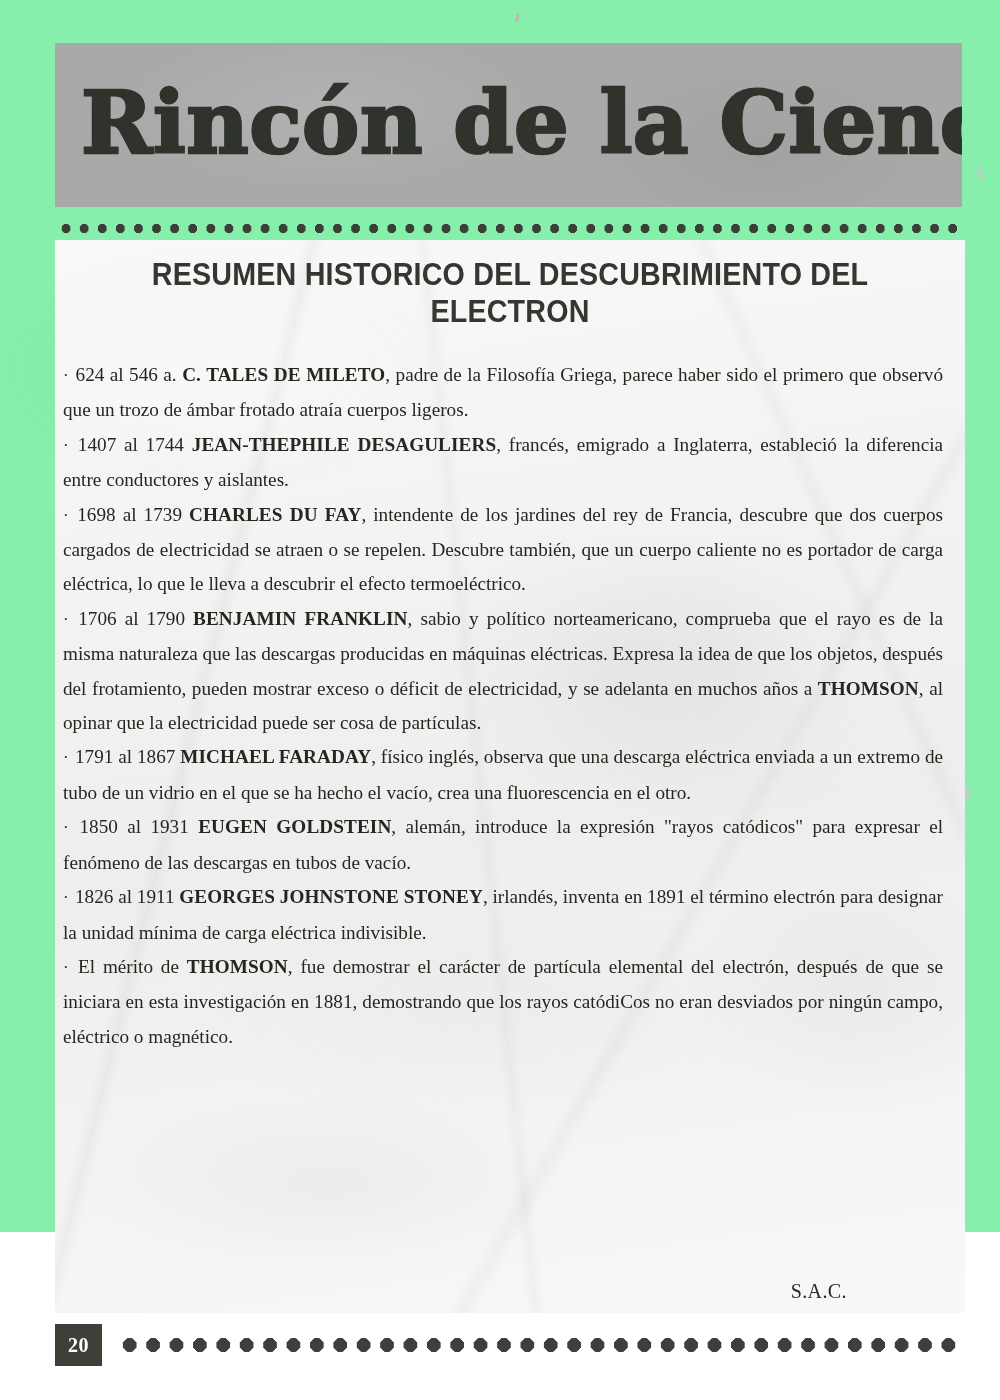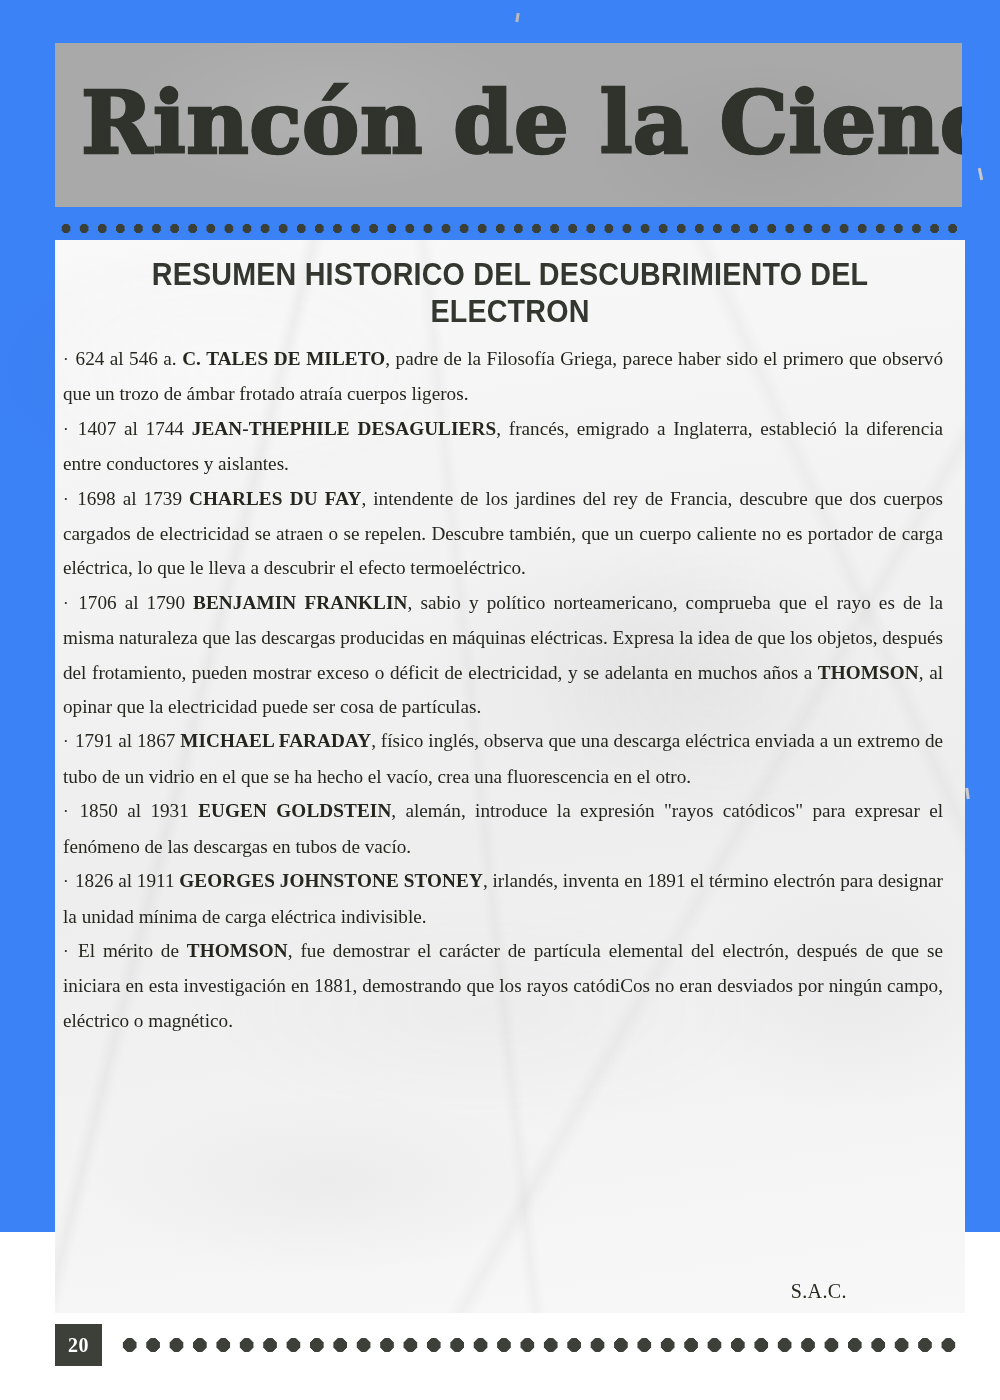--- a/index.html
+++ b/index.html
@@ -14,21 +14,21 @@
     font-family: "Liberation Serif", "DejaVu Serif", serif;
     position: relative;
   }
 
   
   .page {
     position: absolute;
     left: 0; top: 0;
     width: 1000px;
     height: 1232px;
-    background: #3b82f6;
+    background: #86efac;
   }
 
   
   .page::after {
     content: "";
     position: absolute;
     left: 0; top: 0; right: 0; bottom: 0;
     pointer-events: none;
     background:
       radial-gradient(ellipse 340px 180px at 22% 30%, rgba(150,150,150,0.055), rgba(0,0,0,0) 70%),
@@ -159,21 +159,21 @@
     line-height: 37px;
     letter-spacing: 0.2px;
     color: #33372f;
     transform: scaleX(0.94);
     transform-origin: center top;
   }
 
   .body-text {
     position: relative;
     z-index: 2;
-    margin: 12px 22px 0 8px;
+    margin: 28px 22px 0 8px;
     color: #26261f;
   }
 
   .entry {
     font-size: 19.2px;
     line-height: 34.4px;
     text-align: justify;
     text-justify: inter-word;
     margin: 0;
     color: #26261f;

